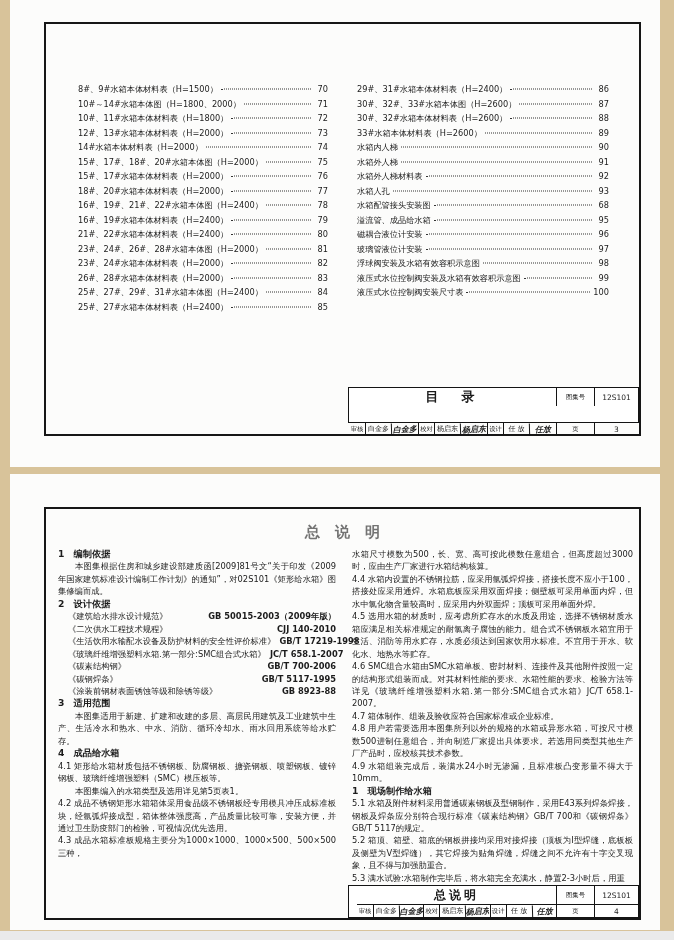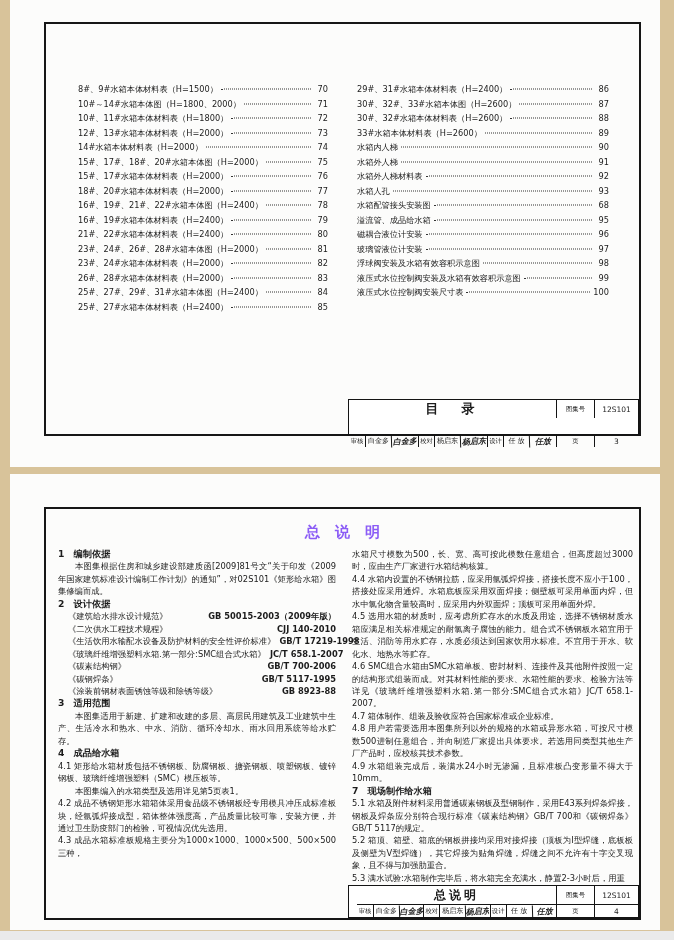--- a/index.html
+++ b/index.html
@@ -17,36 +17,36 @@
   .toc-col{position:absolute;}
   .toc-left{left:68px;top:84px;width:250px;}
   .toc-right{left:347px;top:84px;width:252px;}
   .toc-item{display:flex;align-items:baseline;height:14.5px;font-size:8.2px;white-space:nowrap;color:#1b1b1b;}
   .toc-text{flex:none;}
   .leader{flex:1;min-width:8px;border-bottom:1.4px dotted #333;margin:0 3px;transform:translateY(-2.5px);}
   .toc-num{flex:none;min-width:14px;text-align:right;}
 
   
   .big-title{position:absolute;left:34px;top:49px;width:597px;text-align:center;
-    font-weight:bold;font-size:15px;color:#8b5cf6;}
+    font-weight:bold;font-size:15px;color:#737373;}
   .col{position:absolute;font-size:8.3px;line-height:12.45px;text-align:justify;color:#1c1c1c;}
   .col-left{left:48px;top:74px;width:278px;}
   .col-right{left:342px;top:74px;width:281px;}
   .para{margin:0;}
   .para.indent{text-indent:17px;}
   .sec-h{font-weight:bold;font-size:9.2px;}
   .stds{padding-left:10px;}
   .std{display:flex;justify-content:space-between;gap:4px;}
   .std-name{white-space:nowrap;}
   .std-code{white-space:nowrap;font-weight:bold;}
 
   
   .tblock{position:absolute;box-sizing:border-box;border:1.6px solid #141414;background:#fff;
     display:flex;flex-direction:column;}
-  .tblock1{left:338px;top:399px;width:291px;height:36px;gap:16px;}
+  .tblock1{left:338px;top:387px;width:291px;height:36px;gap:16px;}
   .tblock2{left:338px;top:411px;width:291px;height:33px;padding-left:8px;}
   .tb-r1{flex:1;display:flex;}
   .tb-r2{display:flex;border-top:1px solid #141414;height:12px;flex:none;}
   .tb-cell{box-sizing:border-box;border-left:1px solid #141414;display:flex;align-items:center;
     justify-content:center;overflow:hidden;white-space:nowrap;}
   .tb-title{flex:1;border-left:none;display:flex;align-items:center;justify-content:center;
     font-weight:bold;}
   .tblock1 .tb-title{font-size:13px;letter-spacing:5px;}
   .tblock2 .tb-title{font-size:12px;letter-spacing:3px;}
   .w16{width:16px;}.w26{width:26px;}.w38{width:38px;}.w44{width:44px;}
@@ -334,21 +334,21 @@
     </div>
 
     <div class="col col-right">
       <p class="para">水箱尺寸模数为500，长、宽、高可按此模数任意组合，但高度超过3000时，应由生产厂家进行水箱结构核算。</p>
       <p class="para">4.4 水箱内设置的不锈钢拉筋，应采用氩弧焊焊接，搭接长度不应小于100，搭接处应采用通焊。水箱底板应采用双面焊接；侧壁板可采用单面内焊，但水中氯化物含量较高时，应采用内外双面焊；顶板可采用单面外焊。</p>
       <p class="para">4.5 选用水箱的材质时，应考虑所贮存水的水质及用途，选择不锈钢材质水箱应满足相关标准规定的耐氯离子腐蚀的能力。组合式不锈钢板水箱宜用于生活、消防等用水贮存，水质必须达到国家饮用水标准。不宜用于开水、软化水、地热水等贮存。</p>
       <p class="para">4.6 SMC组合水箱由SMC水箱单板、密封材料、连接件及其他附件按照一定的结构形式组装而成。对其材料性能的要求、水箱性能的要求、检验方法等详见《玻璃纤维增强塑料水箱.第一部分:SMC组合式水箱》JC/T 658.1-2007。</p>
       <p class="para">4.7 箱体制作、组装及验收应符合国家标准或企业标准。</p>
       <p class="para">4.8 用户若需要选用本图集所列以外的规格的水箱或异形水箱，可按尺寸模数500进制任意组合，并向制造厂家提出具体要求。若选用同类型其他生产厂产品时，应校核其技术参数。</p>
       <p class="para">4.9 水箱组装完成后，装满水24小时无渗漏，且标准板凸变形量不得大于10mm。</p>
-      <div class="sec-h">7　现场制作给水箱</div>
+      <div class="sec-h">1　现场制作给水箱</div>
       <p class="para">5.1 水箱及附件材料采用普通碳素钢板及型钢制作，采用E43系列焊条焊接，钢板及焊条应分别符合现行标准《碳素结构钢》GB/T 700和《碳钢焊条》GB/T 5117的规定。</p>
       <p class="para">5.2 箱顶、箱壁、箱底的钢板拼接均采用对接焊接（顶板为I型焊缝，底板板及侧壁为V型焊缝），其它焊接为贴角焊缝，焊缝之间不允许有十字交叉现象，且不得与加强肋重合。</p>
       <p class="para">5.3 满水试验:水箱制作完毕后，将水箱完全充满水，静置2-3小时后，用重</p>
     </div>
 
     <div class="tblock tblock2">
       <div class="tb-r1">
         <div class="tb-title">总说明</div>
         <div class="tb-cell w38 lbl">图集号</div>
         <div class="tb-cell w44 val">12S101</div>

